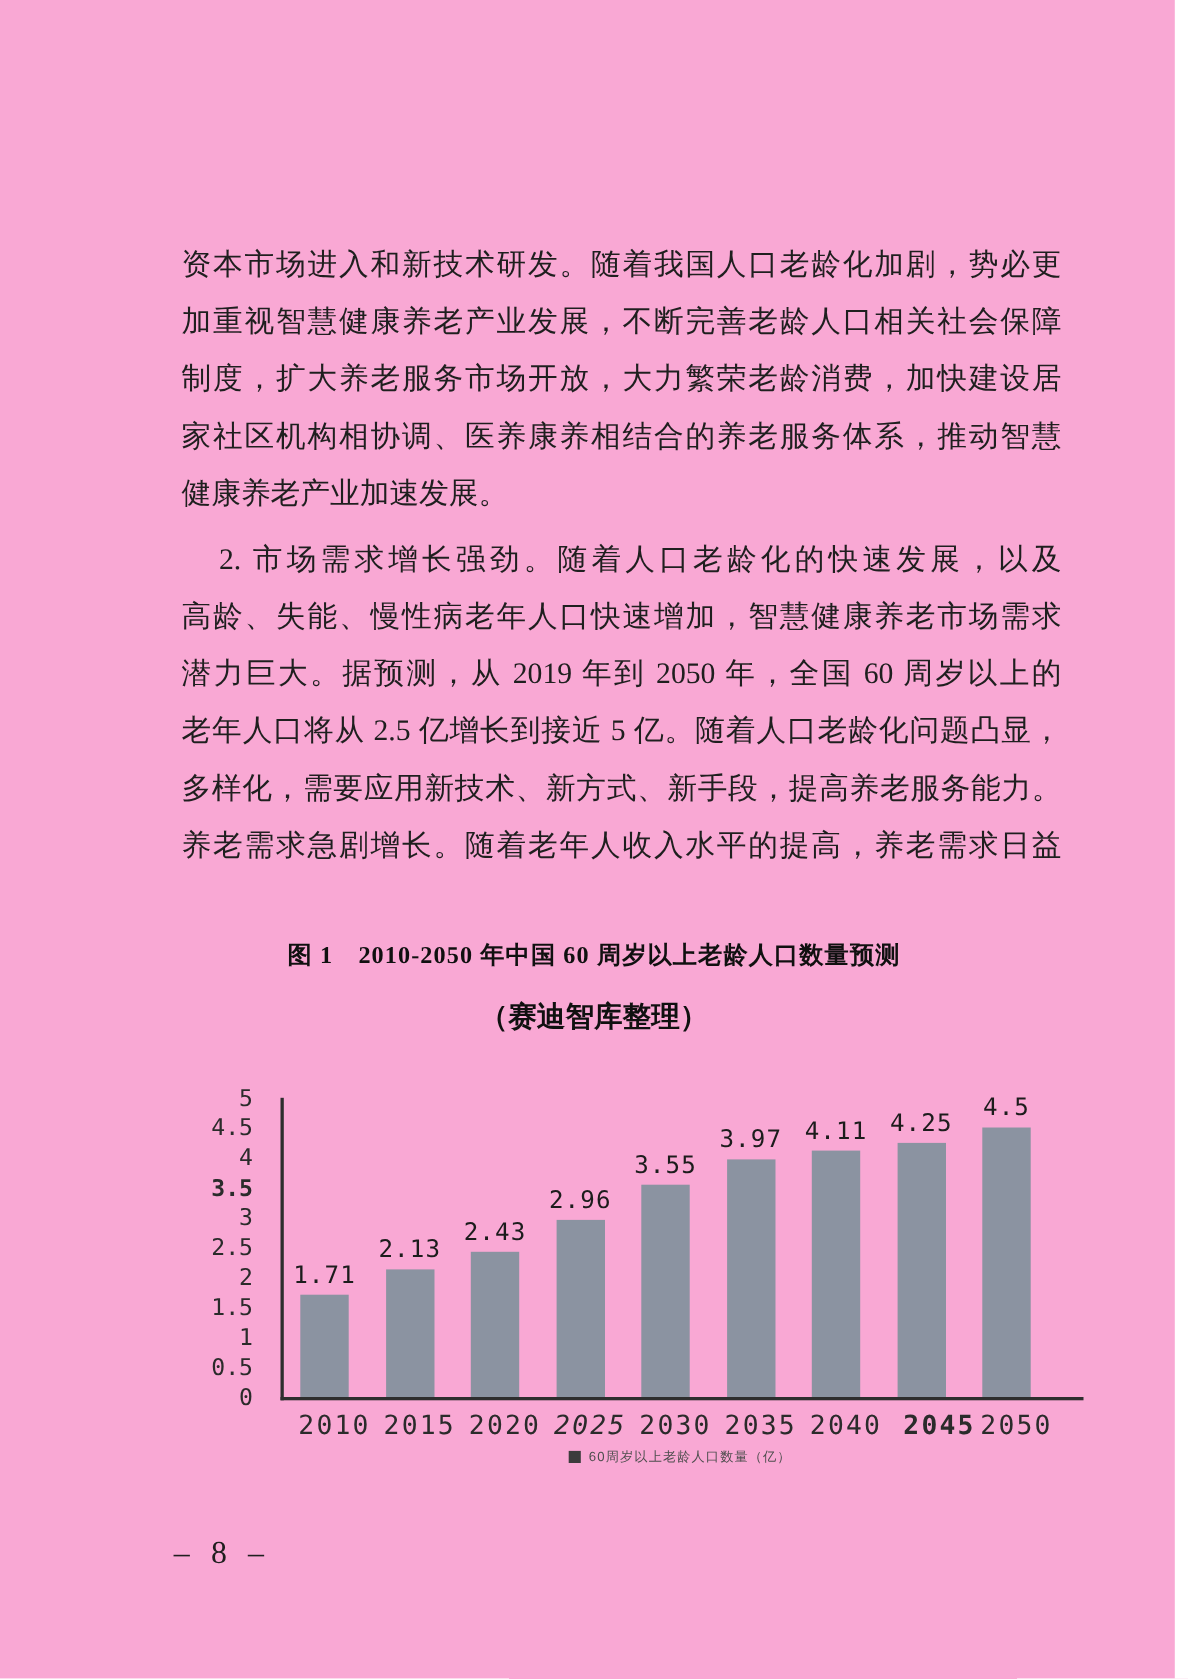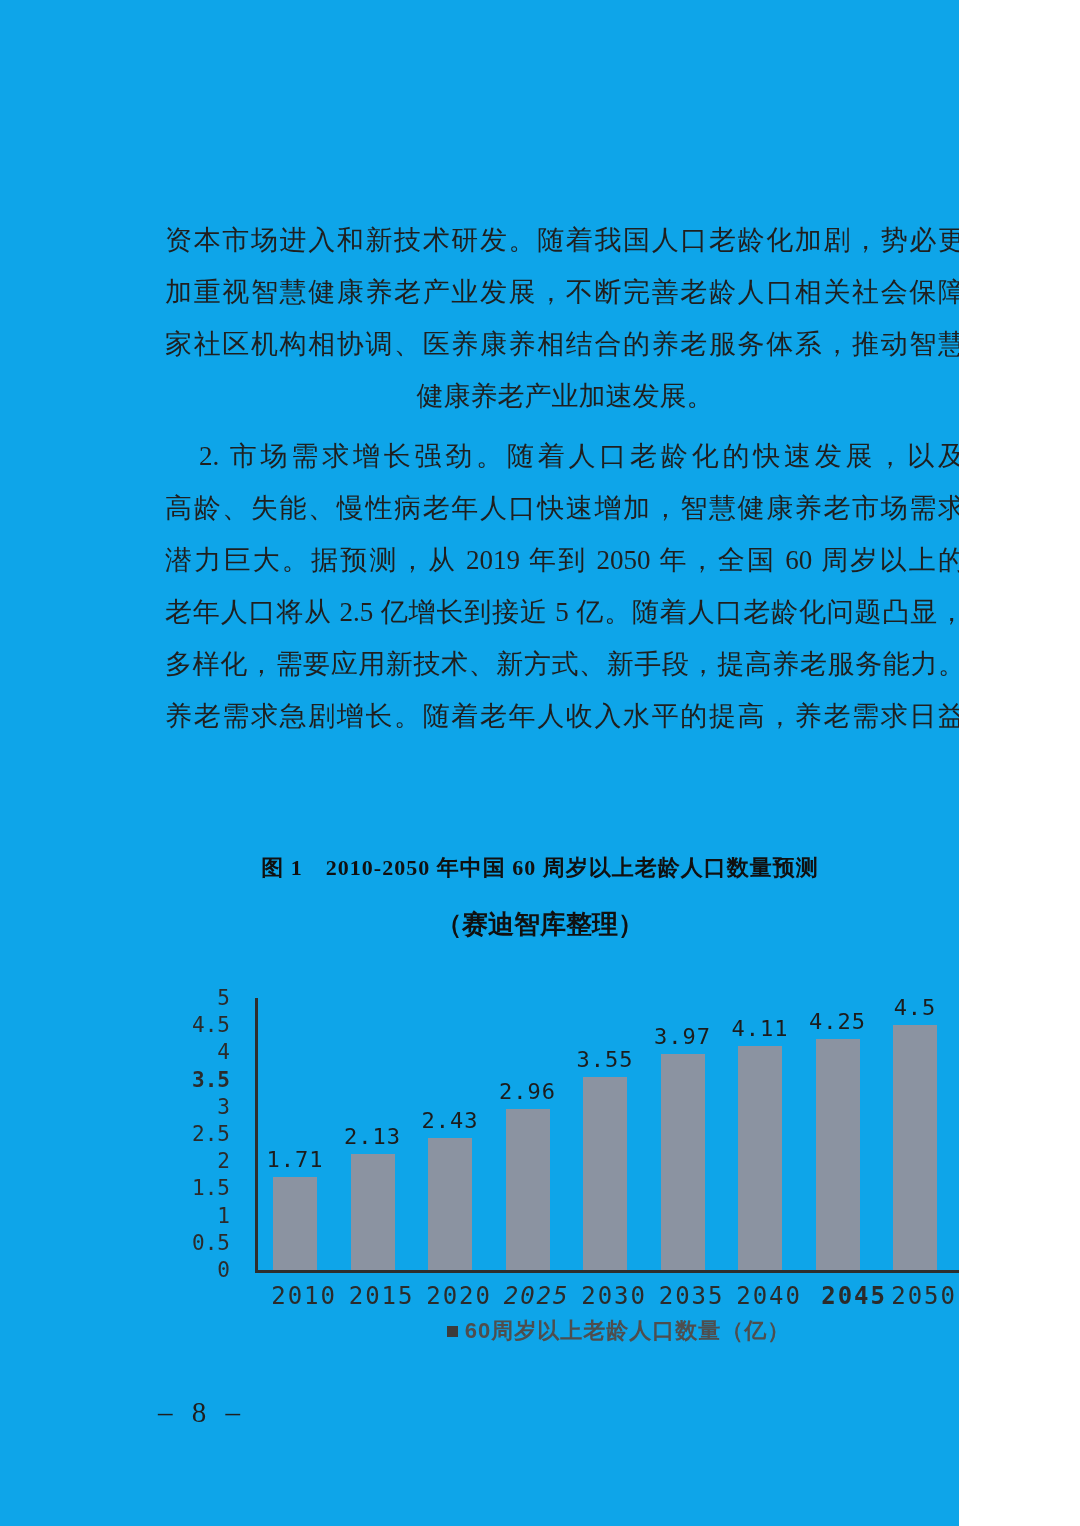--- a/index.html
+++ b/index.html
@@ -1,22 +1,22 @@
 <!DOCTYPE html>
 <html><head>
 <meta charset="utf-8">
 <style>
   html,body{margin:0;padding:0;background:#ffffff;}
-  .page{position:relative;width:959px;height:1526px;background:#0ea5e9;overflow:hidden;
+  .page{position:relative;width:1068px;height:1526px;background:#f9a8d4;overflow:hidden;
         font-family:"Liberation Serif","DejaVu Serif",serif;color:#1f1f1f;}
 
   
   .body-text{position:absolute;left:165px;top:214px;width:800px;font-size:27px;line-height:52px;}
   .para + .para{margin-top:8px;}
-  .line{white-space:nowrap;text-align:center;}
+  .line{white-space:nowrap;}
   .line.just{text-align:justify;text-align-last:justify;white-space:normal;}
   .line.ind{text-indent:34px;}
 
   
   .caption{position:absolute;left:115px;top:850px;width:850px;text-align:center;font-weight:700;color:#101010;}
   .cap1{font-size:22px;line-height:36px;letter-spacing:1px;}
   .cap2{font-size:26px;margin-top:21px;}
 
   
   .y-labels{position:absolute;left:170px;top:998px;width:68px;height:272px;
@@ -25,35 +25,36 @@
   .chart-area{position:absolute;left:255px;top:998px;width:727px;height:272px;
               border-left:3px solid #2e2e2e;border-bottom:3px solid #2e2e2e;}
   .bar{position:absolute;bottom:0;}
   .bar-label{position:absolute;font-family:"DejaVu Sans Mono",monospace;font-size:22px;color:#1c1c1c;
              text-align:center;letter-spacing:1px;white-space:nowrap;}
   .x-labels{position:absolute;left:255px;top:1282px;width:727px;height:30px;
             font-family:"DejaVu Sans Mono",monospace;font-size:24px;color:#2b2b2b;}
   .x-tick{position:absolute;text-align:right;letter-spacing:2px;white-space:nowrap;}
   .legend{position:absolute;left:255px;top:1316px;width:727px;display:flex;align-items:center;justify-content:center;gap:7px;}
   .legend-marker{width:11px;height:11px;background:#3c3c3c;display:inline-block;flex:0 0 auto;}
-  .legend-text{font-size:22px;font-weight:700;color:#4e4e4e;letter-spacing:1px;
+  .legend-text{font-size:12px;font-weight:400;color:#4e4e4e;letter-spacing:1px;
                font-family:"Liberation Sans","DejaVu Sans",sans-serif;}
 
   
   .page-number{position:absolute;left:158px;top:1396px;font-size:29px;letter-spacing:6px;color:#1f1f1f;}
 </style>
 </head>
 <body>
 
 <div class="page">
 
   <div class="body-text">
       <div class="para">
         <div class="line just">资本市场进入和新技术研发。随着我国人口老龄化加剧，势必更</div>
         <div class="line just">加重视智慧健康养老产业发展，不断完善老龄人口相关社会保障</div>
+        <div class="line just">制度，扩大养老服务市场开放，大力繁荣老龄消费，加快建设居</div>
         <div class="line just">家社区机构相协调、医养康养相结合的养老服务体系，推动智慧</div>
         <div class="line">健康养老产业加速发展。</div>
       </div>
       <div class="para">
         <div class="line just ind">2. 市场需求增长强劲。随着人口老龄化的快速发展，以及</div>
         <div class="line just">高龄、失能、慢性病老年人口快速增加，智慧健康养老市场需求</div>
         <div class="line just">潜力巨大。据预测，从 2019 年到 2050 年，全国 60 周岁以上的</div>
         <div class="line just">老年人口将从 2.5 亿增长到接近 5 亿。随着人口老龄化问题凸显，</div>
         <div class="line just">多样化，需要应用新技术、新方式、新手段，提高养老服务能力。</div>
         <div class="line just">养老需求急剧增长。随着老年人收入水平的提高，养老需求日益</div>

